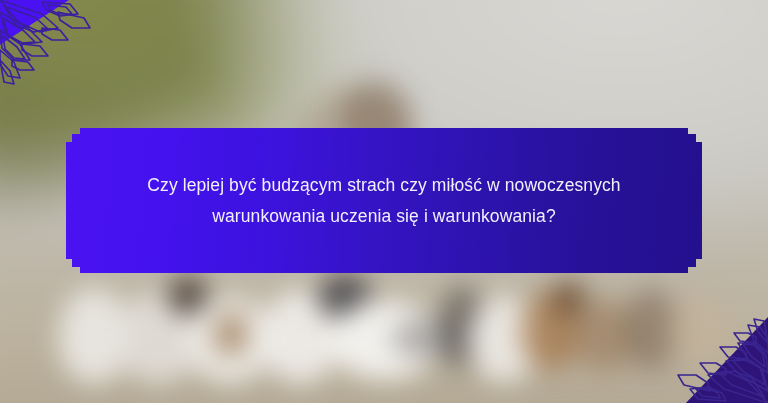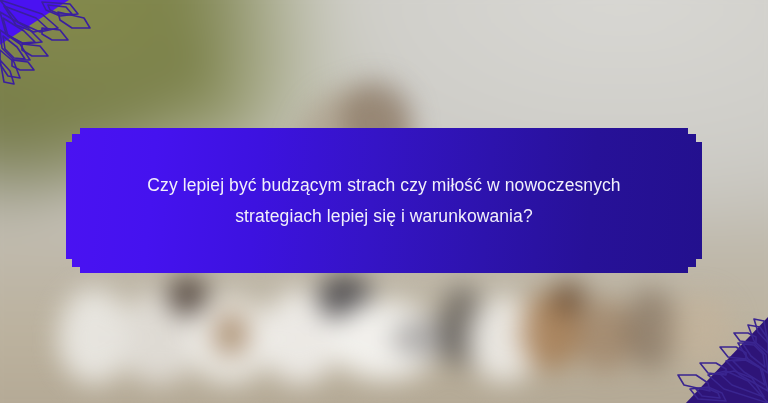--- a/index.html
+++ b/index.html
@@ -147,16 +147,16 @@
       <path d="M76 108 L48 106 L40 96 L58 94 L72 100 Z"></path>
       <path d="M70 105 L52 103 L46 96 L59 96 L68 100 Z"></path>
       <path d="M60 98  L34 92 L28 82 L46 82 L58 90 Z"></path>
       <path d="M76 82  L58 80 L50 70 L66 70 L76 76 Z"></path>
       <path d="M96 66  L78 64 L70 54 L86 54 L96 60 Z"></path>
       <path d="M106 50 L90 48 L84 40 L98 40 L106 44 Z"></path>
     </g>
   </svg>
 
   <div class="banner">
-    <div class="headline">Czy lepiej być budzącym strach czy miłość w nowoczesnych strategiach lepiej się i warunkowania?</div>
+    <div class="headline">Czy lepiej być budzącym strach czy miłość w nowoczesnych warunkowania uczenia się i warunkowania?</div>
   </div>
 
 </div>
 
 </body></html>

